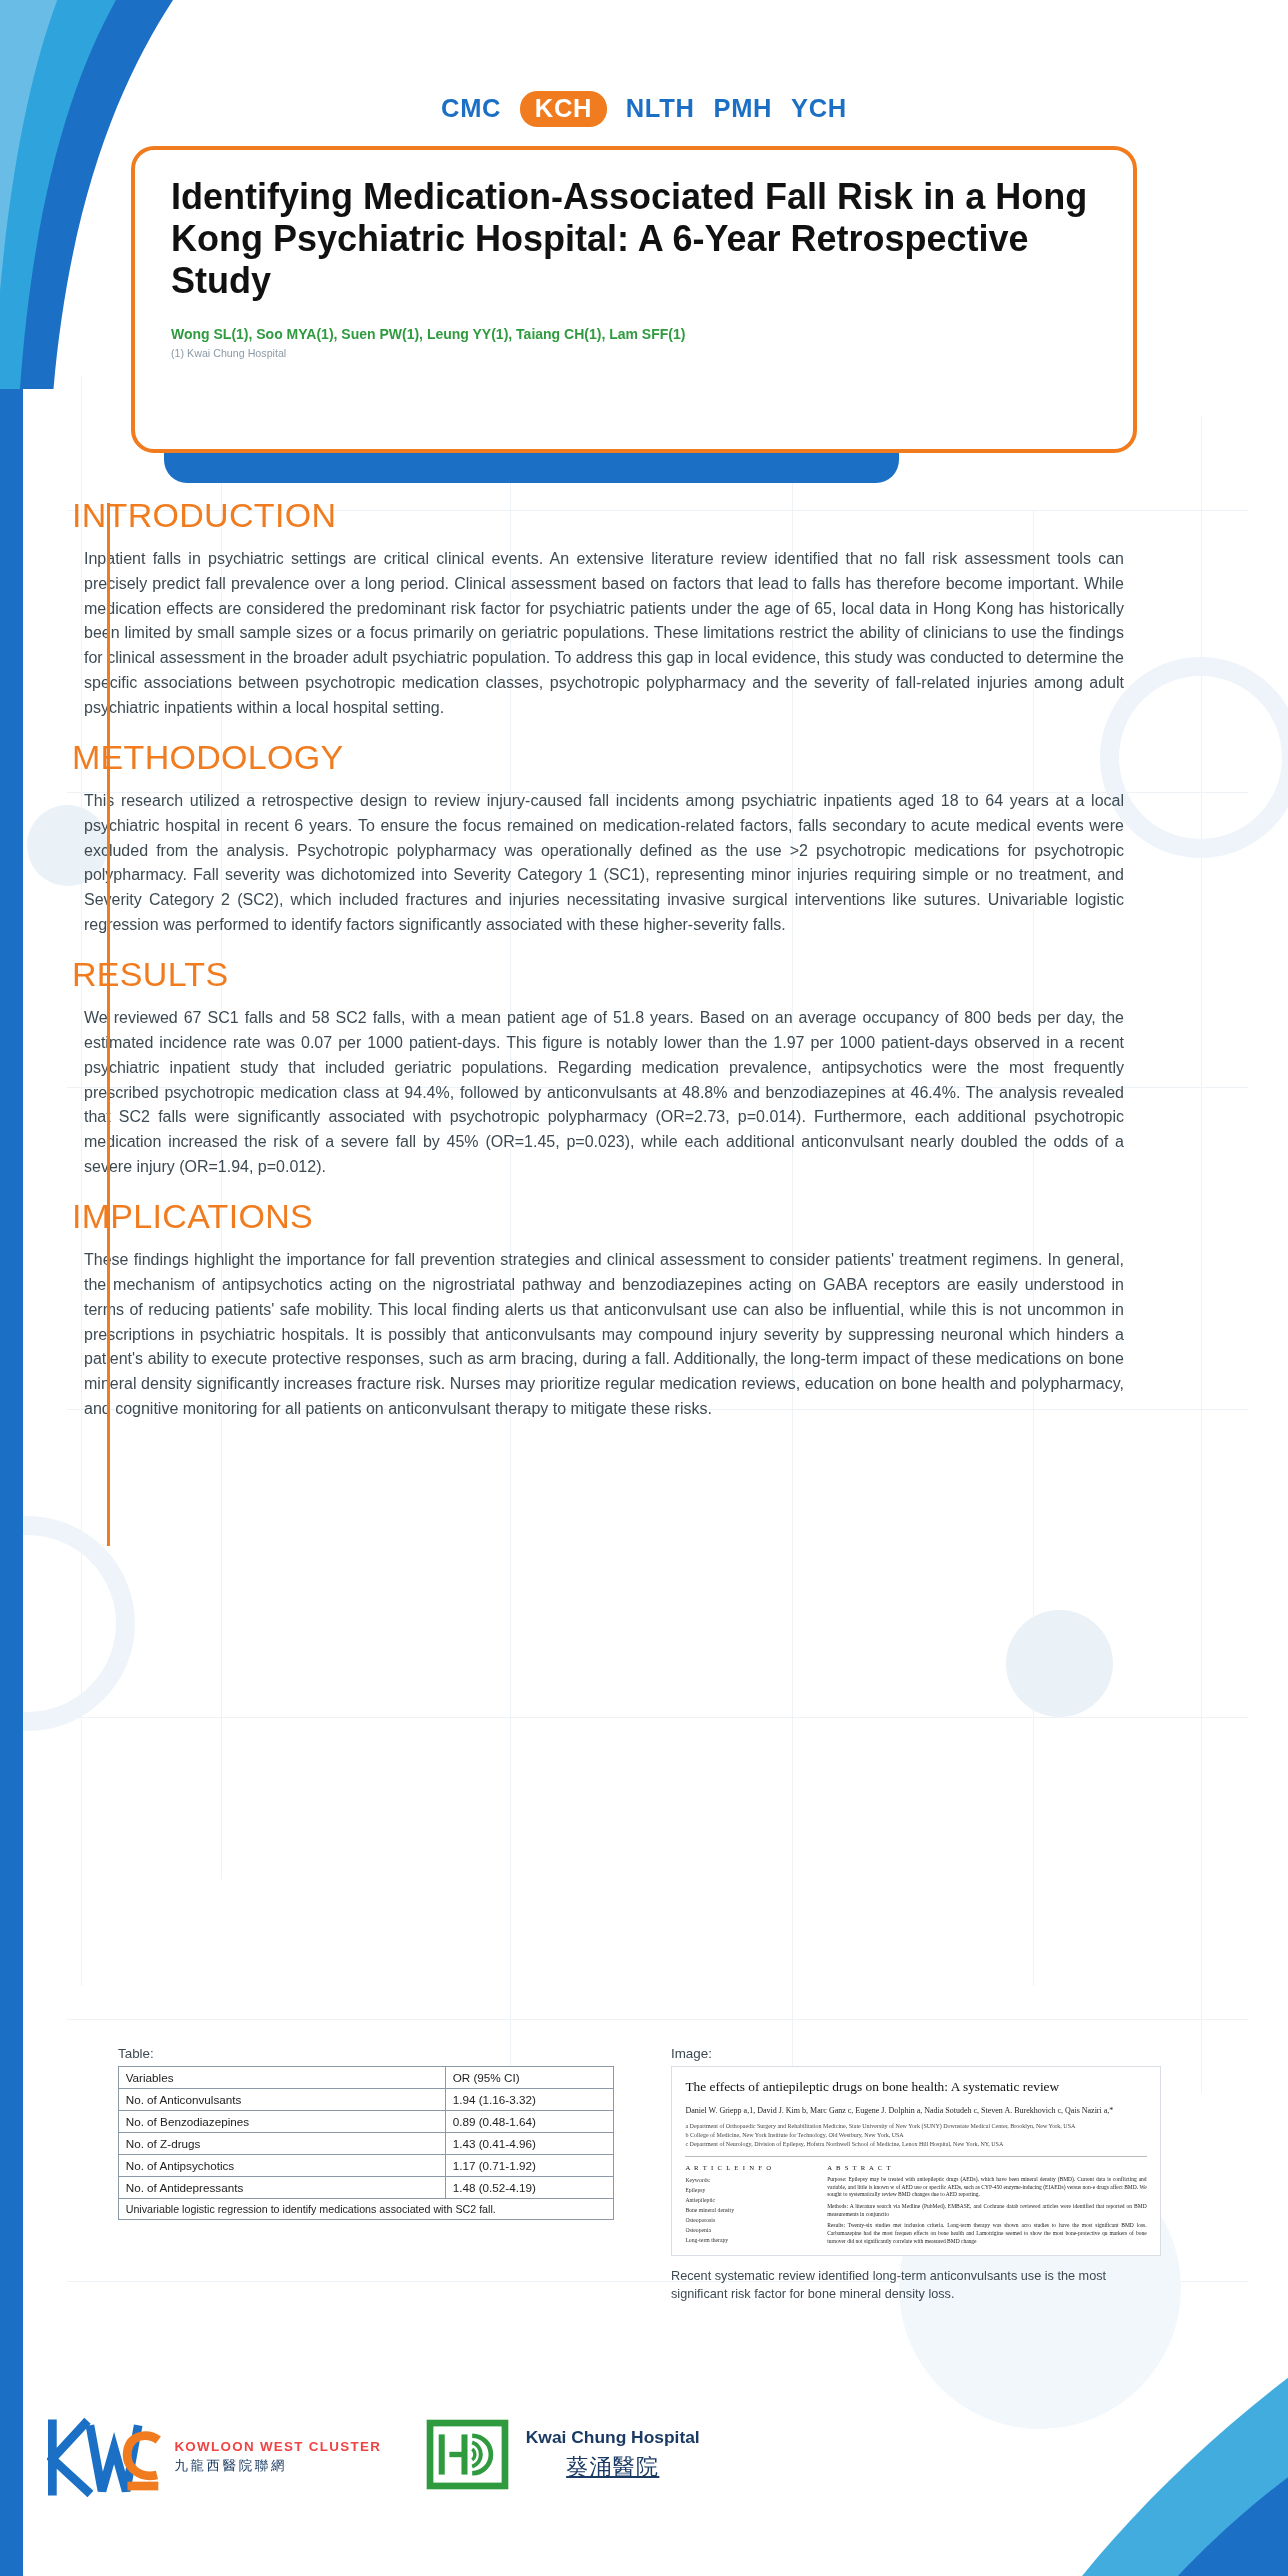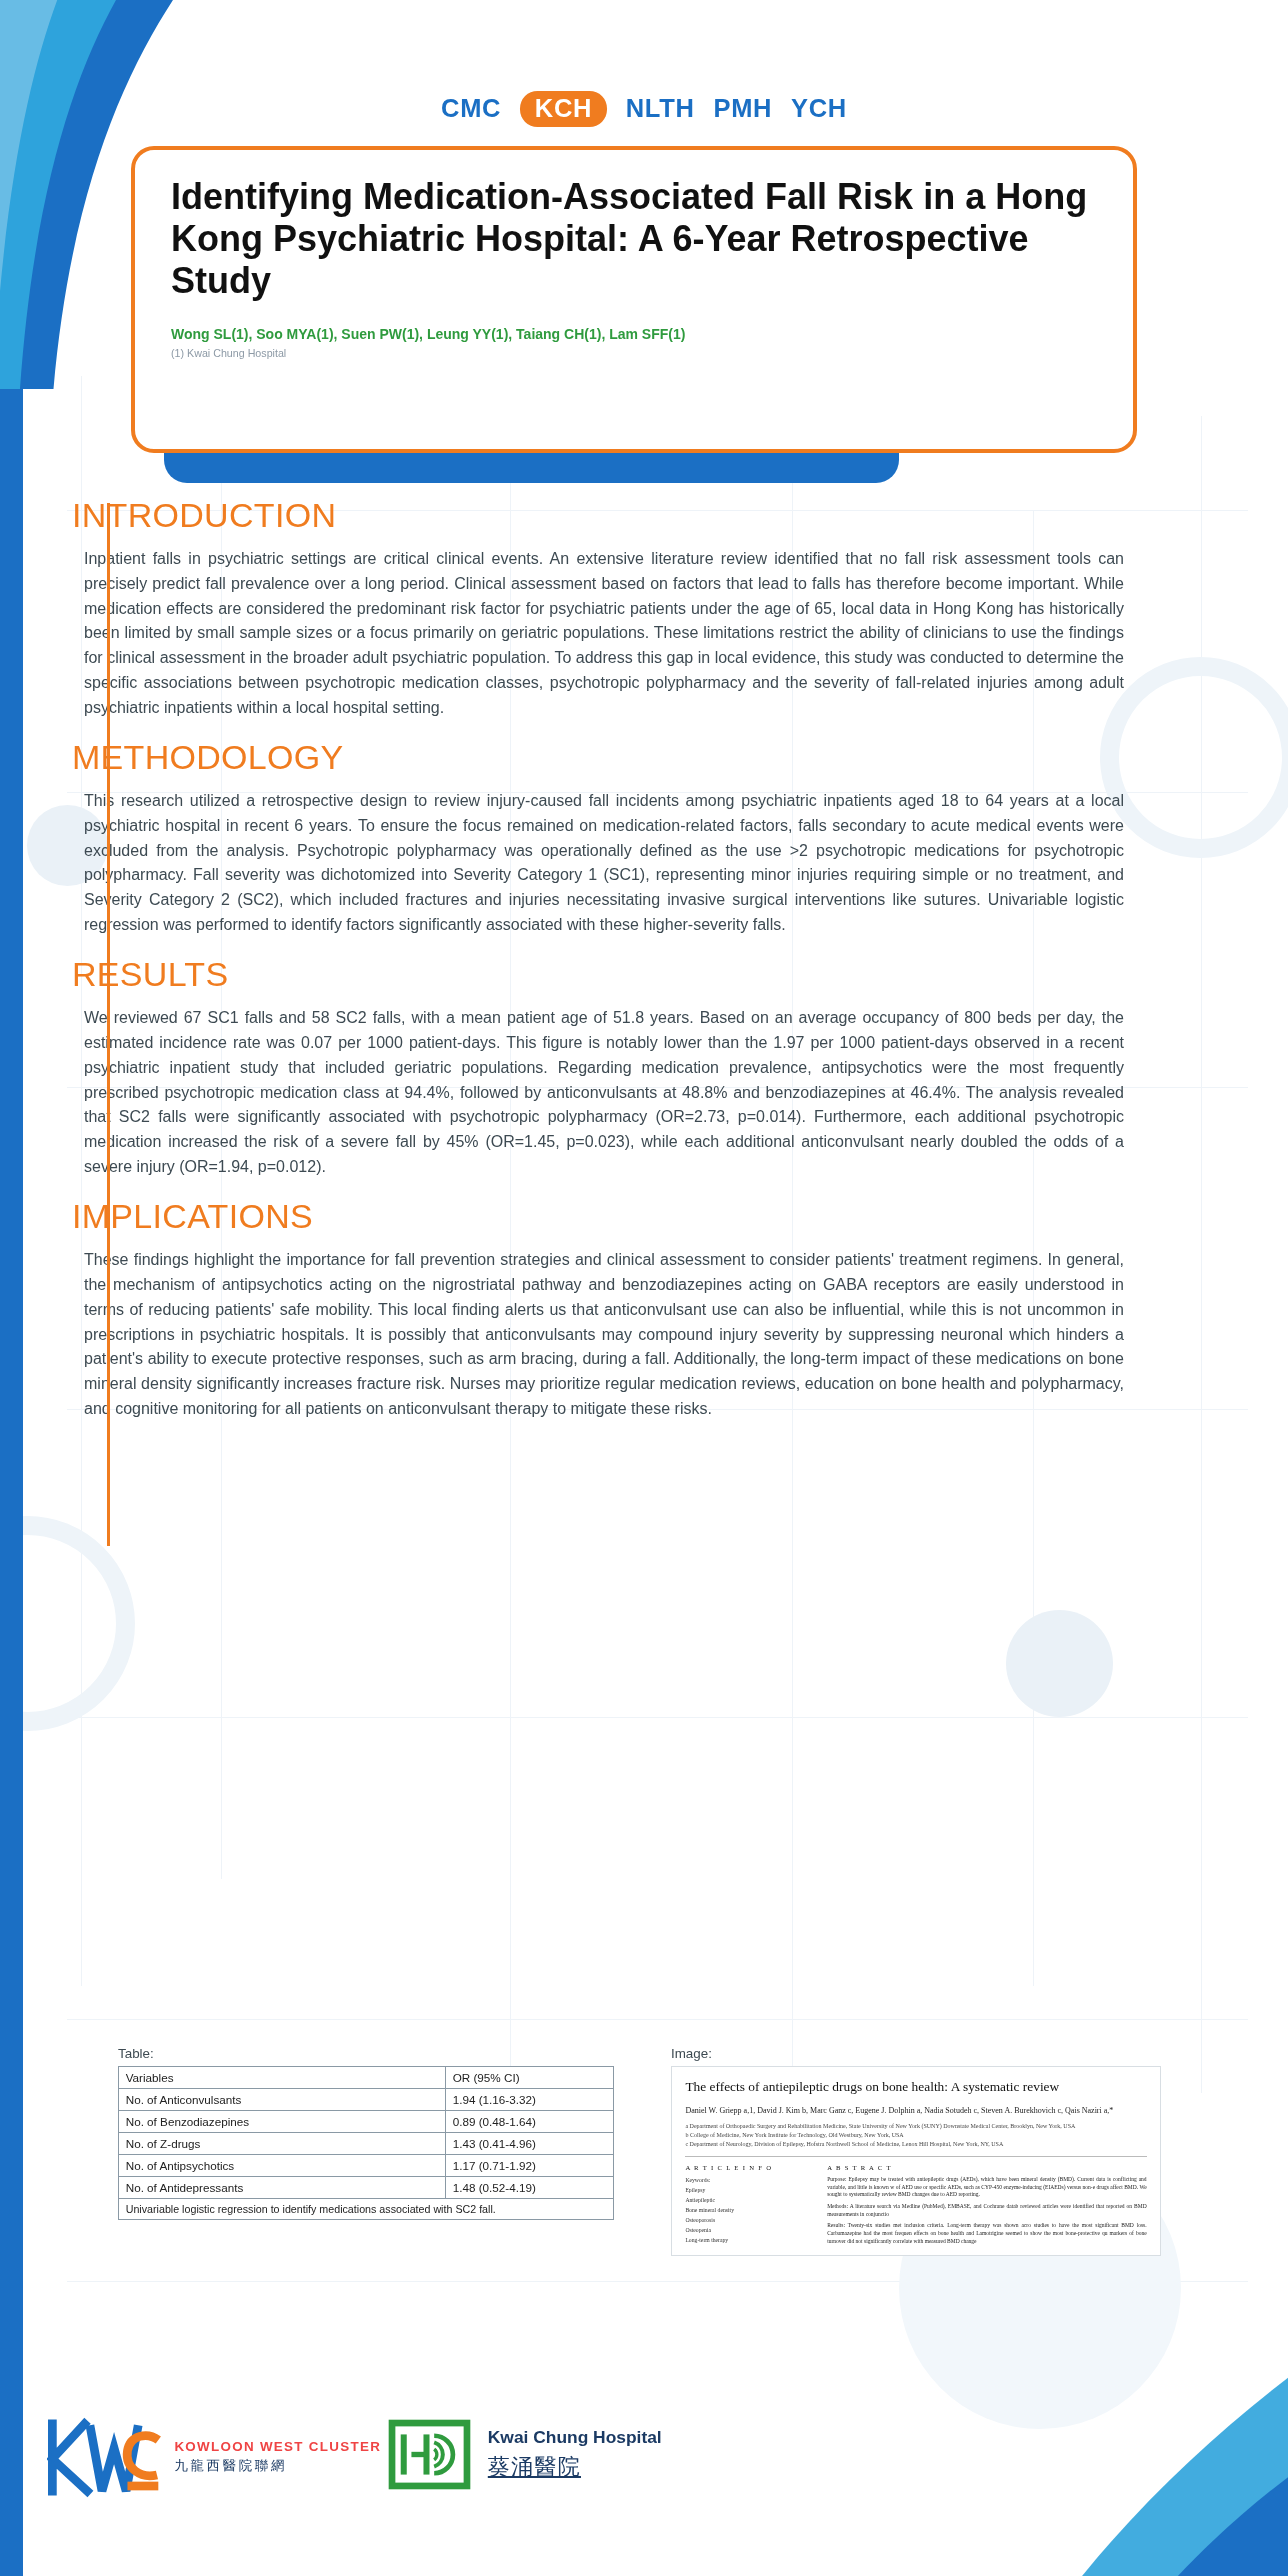--- a/index.html
+++ b/index.html
@@ -108,21 +108,21 @@
   .paper-kw { font-size: 5.7px; color: #333; line-height: 1.75; }
   .paper-abs { font-size: 5.5px; color: #222; line-height: 1.4; text-align: justify; }
   .img-caption { margin-top: 10.7px; font-size: 12.7px; color: #3d4a52; line-height: 1.45; }
 
   
   .footer { position: absolute; left: 0; top: 2402px; width: 1288px; height: 174px; z-index: 30; }
   .kwc-logo { position: absolute; left: 47px; top: 14.8px; display: flex; align-items: center; }
   .kwc-text { margin-left: 13.4px; }
   .kwc-en { font-size: 13.4px; letter-spacing: 1.3px; color: #ef4444; font-weight: bold; }
   .kwc-zh { font-size: 13.4px; letter-spacing: 2.7px; color: #1b3a63; margin-top: 2.7px; }
-  .kch-logo { position: absolute; left: 386px; top: 12px; display: flex; align-items: center; }
+  .kch-logo { position: absolute; left: 424px; top: 12px; display: flex; align-items: center; text-align: center; }
   .kch-text { margin-left: 14.8px; }
   .kch-en { font-size: 17.4px; color: #1b3a63; font-weight: bold; }
   .kch-zh { font-size: 22px; color: #1b3a63; margin-top: 4px; letter-spacing: 1.3px; text-decoration: underline; }
 </style>
 </head>
 <body>
 
 <div class="bg-root">
   <div class="grid-lines">
     <div class="gl" style="left:81px; top:376px; width:1.3px; height:1610px;"></div>
@@ -267,20 +267,21 @@
           </div>
         </div>
         <div class="paper-col-right">
           <div class="paper-head">A B S T R A C T</div>
           <div class="paper-abs">Purpose: Epilepsy may be treated with antiepileptic drugs (AEDs), which have been mineral density (BMD). Current data is conflicting and variable, and little is known w of AED use or specific AEDs, such as CYP-450 enzyme-inducing (EIAEDs) versus non-e drugs affect BMD. We sought to systematically review BMD changes due to AED reporting.</div>
           <div class="paper-abs" style="margin-top:4px;">Methods: A literature search via Medline (PubMed), EMBASE, and Cochrane datab reviewed articles were identified that reported on BMD measurements in conjunctio</div>
           <div class="paper-abs" style="margin-top:4px;">Results: Twenty-six studies met inclusion criteria. Long-term therapy was shown acro studies to have the most significant BMD loss. Carbamazepine had the most frequen effects on bone health and Lamotrigine seemed to show the most bone-protective qu markers of bone turnover did not significantly correlate with measured BMD change</div>
         </div>
       </div>
     </div>
+    <div class="img-caption">Recent systematic review identified long-term anticonvulsants use is the most significant risk factor for bone mineral density loss.</div>
   </div>
 
 </div>
 
 <div class="footer">
 
   <div class="kwc-logo">
     <svg width="114" height="81" viewBox="0 0 170 120">
       <path d="M8,10 L8,110 M8,62 L56,10 M8,62 L60,110" stroke="#1b6fc4" stroke-width="13" fill="none" stroke-linecap="square"></path>
       <path d="M64,12 L82,110 L100,46 L118,110 L136,12" stroke="#1b6fc4" stroke-width="13" fill="none" stroke-linejoin="miter"></path>

